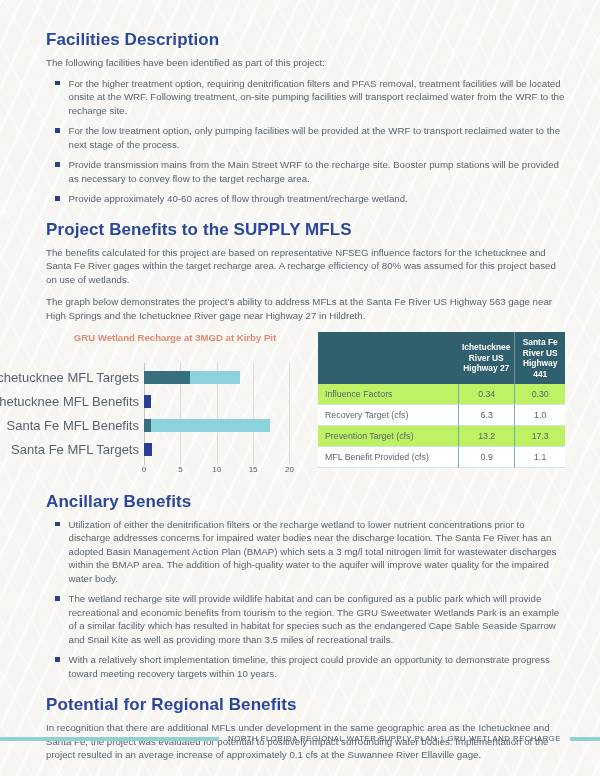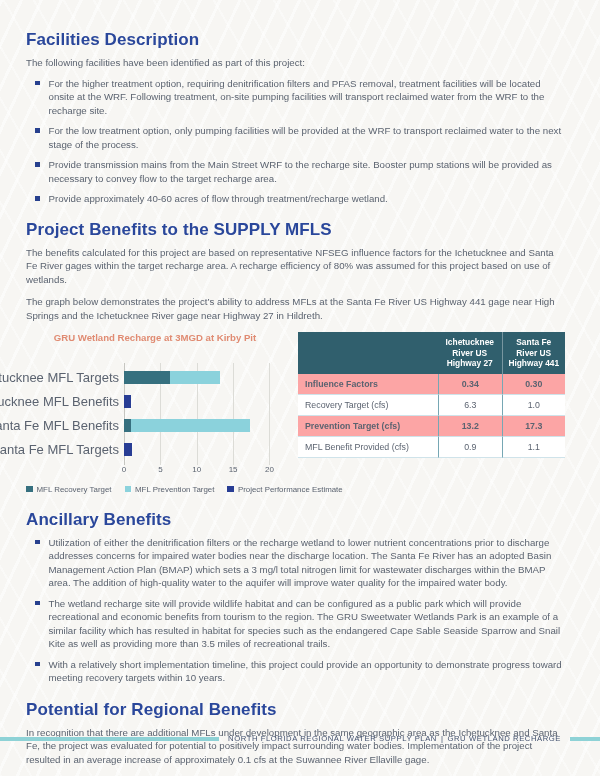--- a/index.html
+++ b/index.html
@@ -11,21 +11,21 @@
     overflow:hidden;
     color:#5b6370;
   }
   body::before{
     content:"";position:absolute;inset:0;
     background:
       repeating-linear-gradient(115deg, rgba(255,255,255,0.55) 0 3px, rgba(255,255,255,0) 3px 18px),
       repeating-linear-gradient(60deg, rgba(255,255,255,0.4) 0 2px, rgba(255,255,255,0) 2px 26px);
     pointer-events:none;
   }
-  .content{position:relative;padding:30px 35px 0 26px;z-index:1;}
+  .content{position:relative;padding:30px 35px 0 46px;z-index:1;}
   h1.section-heading{
     font-size:17px;font-weight:bold;color:#2a479b;
     margin:0 0 6px 0;letter-spacing:0.1px;
   }
   .body-text{font-size:9.7px;line-height:13.5px;color:#5b6370;margin:0;}
   .intro{margin-bottom:7px;}
   .bullet-list{margin:0 0 4px 0;}
   .bullet-item{display:flex;margin:0 0 7px 0;}
   .bullet-marker{
     flex:0 0 auto;width:4.5px;height:4.5px;background:#27408e;
@@ -77,21 +77,21 @@
   }
   .th.sep, .td-val.sep{border-left:1px solid rgba(255,255,255,0.35);}
   .td-label{
     font-size:8.8px;color:#5b6370;text-align:left;
     padding:5px 4px 5px 7px;display:flex;align-items:center;
   }
   .td-val{
     font-size:8.8px;color:#5b6370;text-align:center;
     padding:5px 4px;display:flex;align-items:center;justify-content:center;
   }
-  .row-alt{background:#fca5a5;font-weight:bold;}
+  .row-alt{background:#bef264;}
   .row-plain{background:#ffffff;}
   .body-cell{border-bottom:1px solid #cfe3ea;}
   .td-val.vline{border-left:1px solid #76a7b4;}
 
   .footer{
     position:absolute;left:0;right:0;top:734px;
     display:flex;align-items:center;z-index:2;
   }
   .footer-line{height:4px;background:#8ed2d6;}
   .footer-line.left{flex:1;}
@@ -126,21 +126,21 @@
         <div class="bullet-item">
           <span class="bullet-marker"></span>
           <span class="bullet-text">Provide approximately 40-60 acres of flow through treatment/recharge wetland.</span>
         </div>
       </div>
   </div>
 
   <div class="section">
     <h1 class="section-heading">Project Benefits to the SUPPLY MFLS</h1>
     <p class="body-text para">The benefits calculated for this project are based on representative NFSEG influence factors for the Ichetucknee and Santa Fe River gages within the target recharge area. A recharge efficiency of 80% was assumed for this project based on use of wetlands.</p>
-    <p class="body-text para">The graph below demonstrates the project’s ability to address MFLs at the Santa Fe River US Highway 441 gage near High Springs and the Ichetucknee River gage near Highway 27 in Hildreth.</p>
+    <p class="body-text para">The graph below demonstrates the project’s ability to address MFLs at the Santa Fe River US Highway 563 gage near High Springs and the Ichetucknee River gage near Highway 27 in Hildreth.</p>
 
     <div class="chart-table-row">
 
       <div class="chart-block">
         <div class="chart-title">
           <div>GRU Wetland Recharge at 3MGD at Kirby Pit</div>
         </div>
         <div class="chart-body">
           <div class="chart-labels" id="chart-labels">
               <div class="chart-label">Ichetucknee MFL Targets</div>
@@ -182,34 +182,20 @@
               </div>
           </div>
         </div>
         <div class="chart-ticks" id="chart-ticks">
             <span class="tick-label" style="left: 0%;">0</span>
             <span class="tick-label" style="left: 22.7273%;">5</span>
             <span class="tick-label" style="left: 45.4545%;">10</span>
             <span class="tick-label" style="left: 68.1818%;">15</span>
             <span class="tick-label" style="left: 90.9091%;">20</span>
           </div>
-        <div class="chart-legend" id="chart-legend">
-            <div class="legend-item">
-              <span class="legend-swatch" style="background: rgb(54, 112, 127);"></span>
-              <span class="legend-label">MFL Recovery Target</span>
-            </div>
-            <div class="legend-item">
-              <span class="legend-swatch" style="background: rgb(139, 210, 220);"></span>
-              <span class="legend-label">MFL Prevention Target</span>
-            </div>
-            <div class="legend-item">
-              <span class="legend-swatch" style="background: rgb(40, 61, 148);"></span>
-              <span class="legend-label">Project Performance Estimate</span>
-            </div>
-          </div>
       </div>
 
       <div class="benefits-table" id="benefits-table">
           <div class="th"></div>
           <div class="th">Ichetucknee River US Highway 27</div>
           <div class="th sep">Santa Fe River US Highway 441</div>
           <div class="td-label body-cell row-alt">Influence Factors</div>
           <div class="td-val body-cell vline row-alt">0.34</div>
           <div class="td-val body-cell vline row-alt">0.30</div>
           <div class="td-label body-cell row-plain">Recovery Target (cfs)</div>

